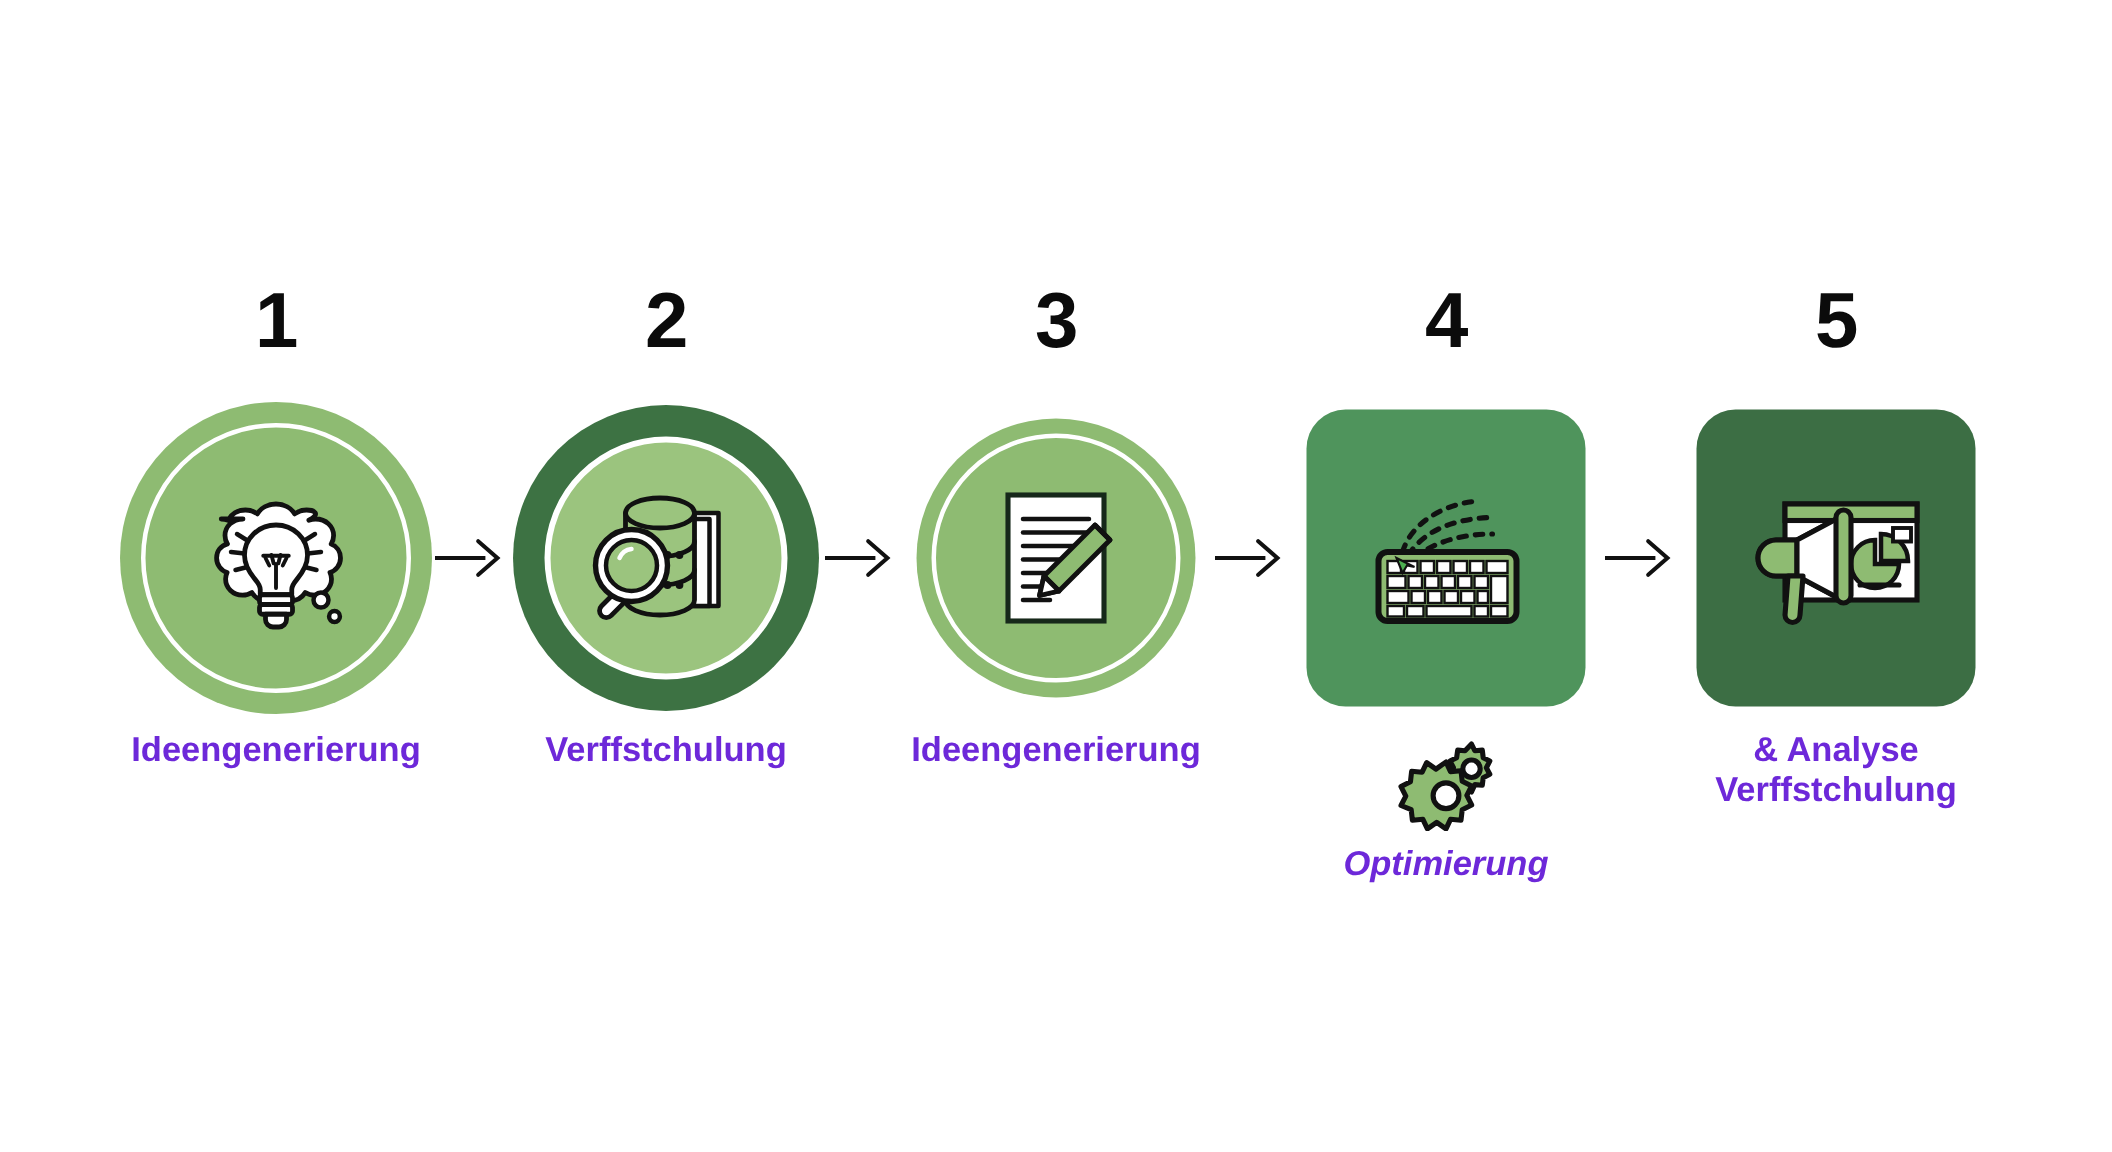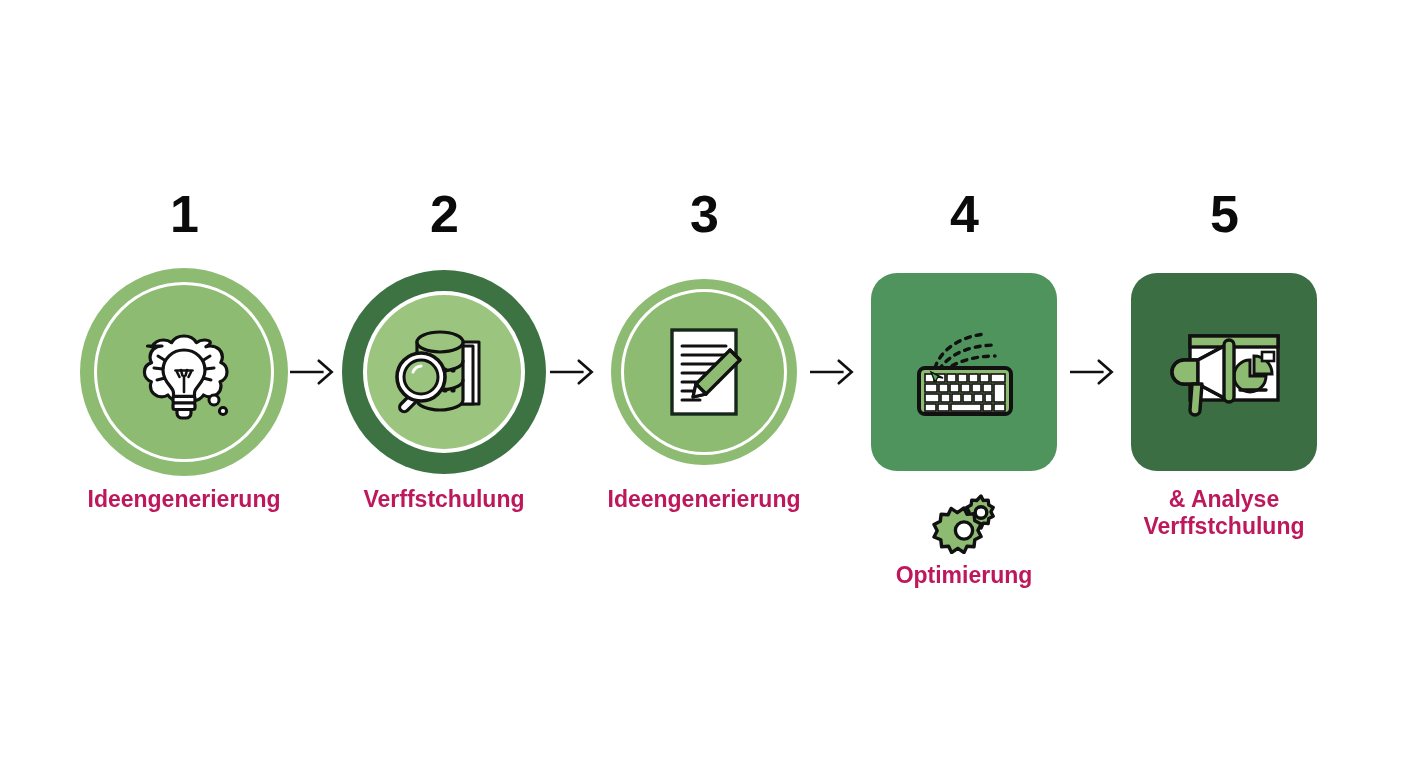--- a/index.html
+++ b/index.html
@@ -140,35 +140,35 @@
     display: flex;
     align-items: center;
     justify-content: center;
   }
   .sub-icon.empty { height: 0; margin-top: 0; }
 
   .step-label {
     margin-top: 8px;
     font-size: 23px;
     font-weight: 700;
-    color: #be185d;
+    color: #6d28d9;
     text-align: center;
     line-height: 1.16;
     width: 240px;
   }
 
   
   .label-slot {
     height: 96px;
     display: flex;
     align-items: flex-start;
     justify-content: center;
     width: 240px;
   }
-  .label-slot.with-sub { height: 34px; }
+  .label-slot.with-sub { height: 34px; font-style: italic; }
 
   
   .arrow {
     width: 48px;
     height: 212px;
     margin-top: 80px;
     display: flex;
     align-items: center;
     justify-content: center;
     flex: 0 0 auto;

